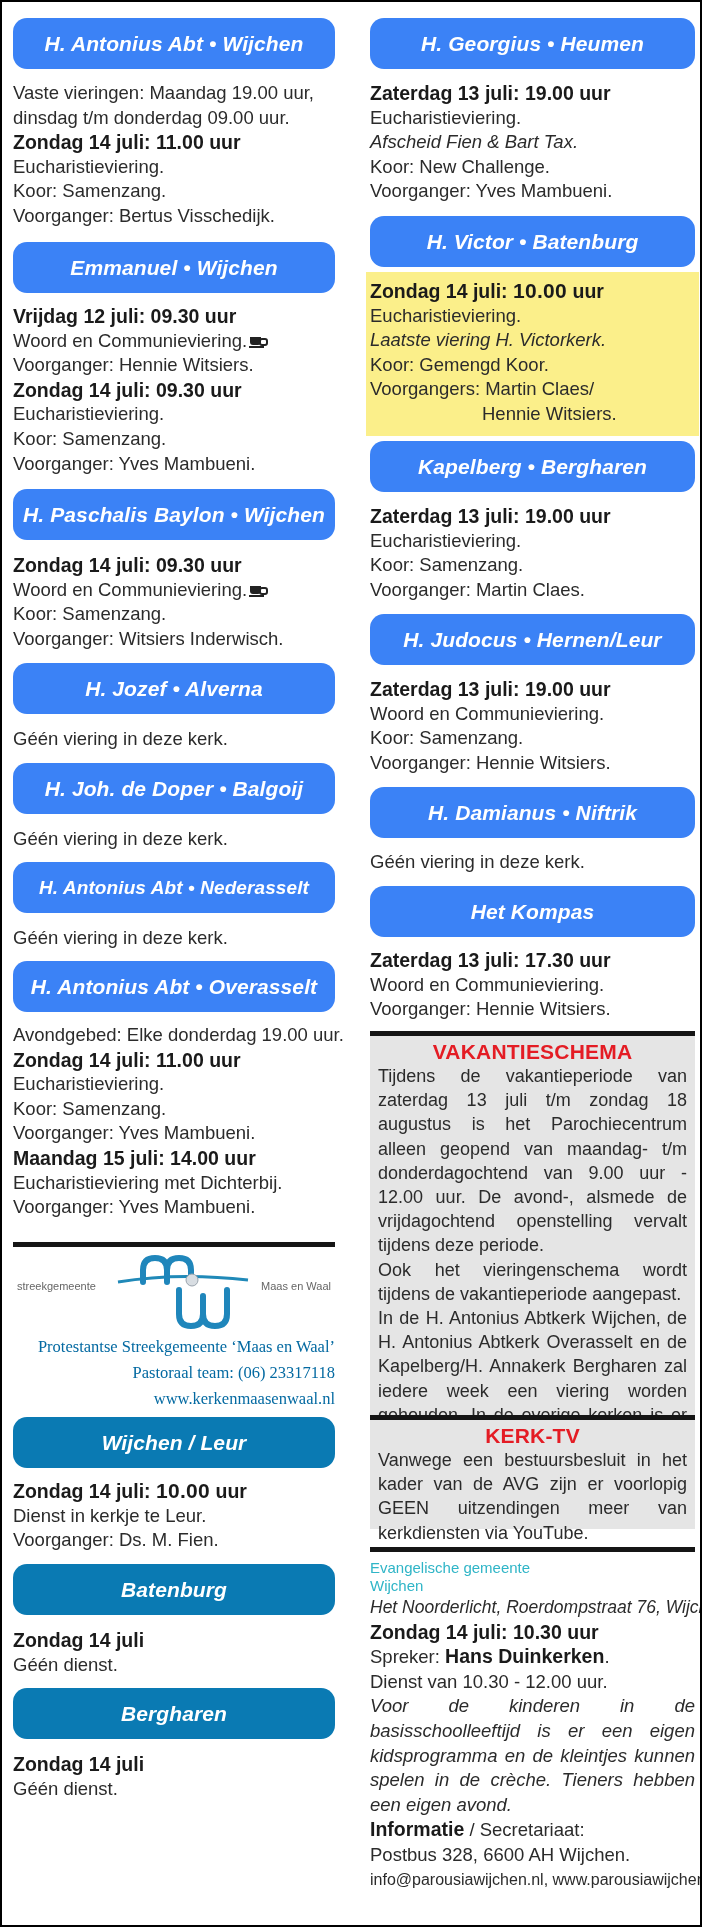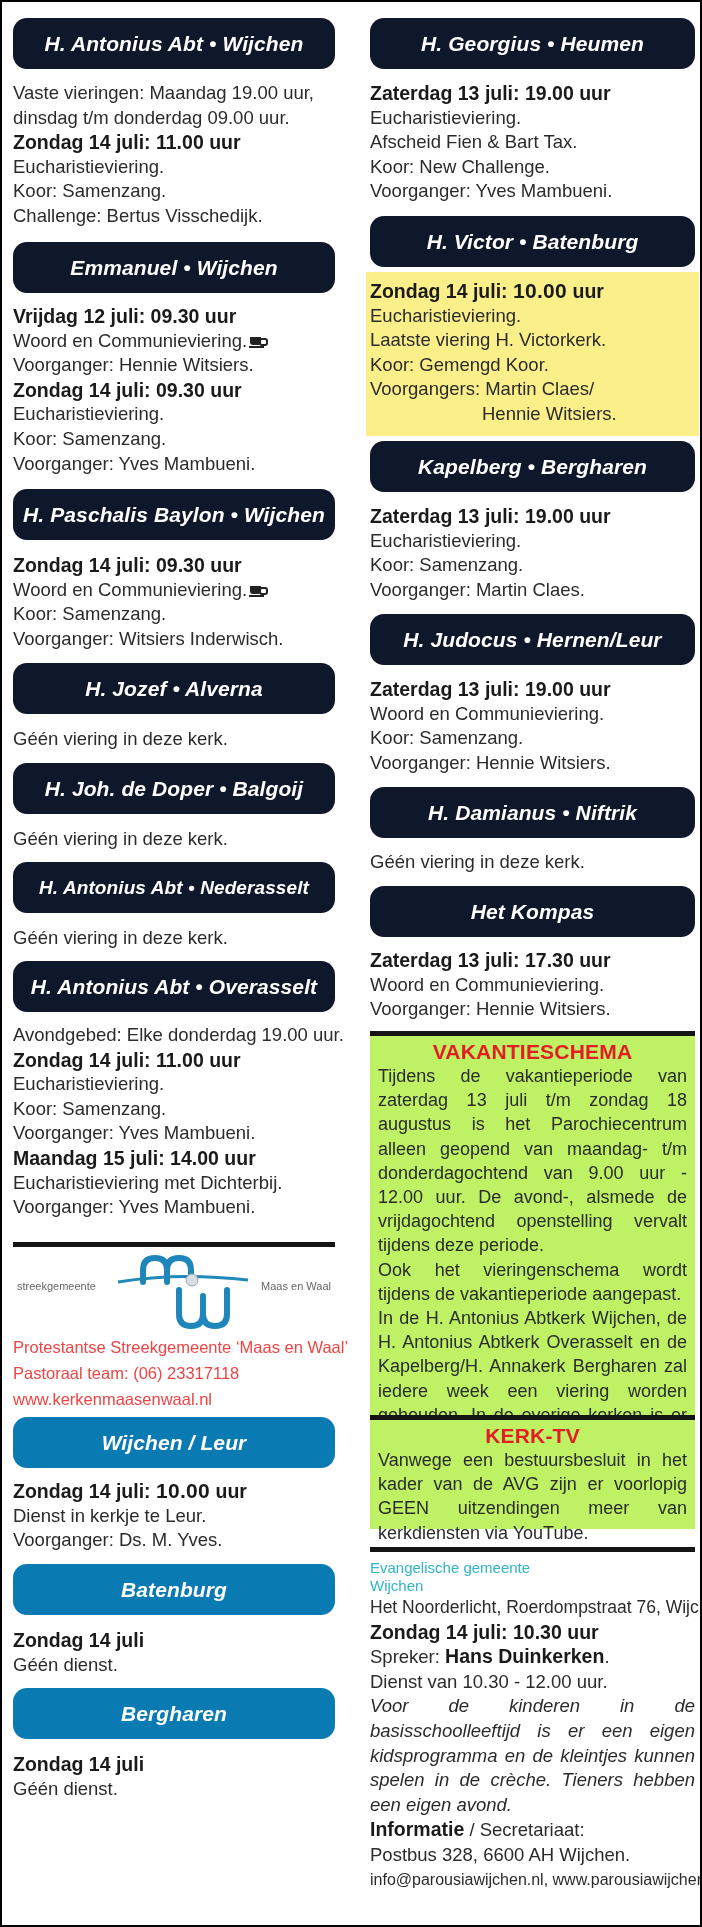--- a/index.html
+++ b/index.html
@@ -3,63 +3,63 @@
 <meta charset="utf-8">
 <style>
   * { box-sizing: border-box; margin: 0; padding: 0; }
   html, body { width: 702px; height: 1927px; background: #ffffff; overflow: hidden; }
   body { position: relative; font-family: "Liberation Sans", "DejaVu Sans", sans-serif; color: #2a2a2a; border: 2px solid #000; }
   .col { position: absolute; top: 0; }
   .col-left { left: 11px; width: 322px; }
   .col-right { left: 368px; width: 325px; }
   .hdr {
     position: absolute; left: 0; width: 100%; height: 51px;
-    background: #0f172a; border-radius: 14px;
+    background: #3b82f6; border-radius: 14px;
     color: #ffffff; font-weight: bold; font-style: italic;
     font-size: 21px; display: flex; align-items: center; justify-content: center;
     white-space: nowrap; letter-spacing: 0.1px;
   }
   .hdr.blue { background: #0a7ab3; }
   .block { position: absolute; left: 0; width: 100%; font-size: 18.5px; line-height: 24.6px; color: #2b2b2b; }
   .block .b { font-weight: bold; color: #1a1a1a; font-size: 19.5px; }
-  .block .i { }
+  .block .i { font-style: italic; }
   .block .big { font-weight: 900; font-size: 21px; letter-spacing: 0.3px; }
   .line { display: block; white-space: nowrap; }
   .cup { display: inline-block; width: 16px; height: 12px; margin-left: 3px; vertical-align: -1px; position: relative; }
   .cup::before { content: ""; position: absolute; left: 0; top: 1px; width: 11px; height: 8px; background: #222; border-radius: 0 0 3px 3px; }
   .cup::after { content: ""; position: absolute; left: 9px; top: 2px; width: 5px; height: 4px; border: 2px solid #222; border-radius: 3px; }
   .cup-saucer { position: absolute; left: -1px; top: 10px; width: 15px; height: 2px; background: #222; }
   .yellow { background: #fbef8a; }
   .indent { padding-left: 112px; }
   .rule { position: absolute; left: 0; width: 100%; height: 5px; background: #151515; }
-  .notice { position: absolute; left: 0; width: 100%; background: #bef264; padding: 4px 8px 0 8px; }
+  .notice { position: absolute; left: 0; width: 100%; background: #e5e5e5; padding: 4px 8px 0 8px; }
   .notice-title { text-align: center; color: #e41c24; font-weight: 900; font-size: 21px; line-height: 24px; letter-spacing: 0.2px; }
   .notice-text { font-size: 18px; line-height: 24.2px; color: #2b2b2b; text-align: justify; text-align-last: left; }
   .logo-area { position: absolute; left: 0; width: 100%; }
   .pmw-small { position: absolute; font-size: 11px; color: #666; }
-  .pmw-line { text-align: left; font-size: 16.5px; line-height: 26px; color: #ef4444; font-family: Liberation Sans, sans-serif; }
+  .pmw-line { text-align: right; font-size: 16.5px; line-height: 26px; color: #0369a1; font-family: Liberation Serif, serif; }
   .parousia-sub { font-size: 15px; color: #2fb5c7; line-height: 18px; }
   .parousia-name { font-size: 58px; line-height: 56px; font-weight: normal; letter-spacing: 1px;
     background: linear-gradient(90deg, #2bb7c9 0%, #3f8fcb 45%, #5d48a8 100%);
     -webkit-background-clip: text; background-clip: text; color: transparent; }
   .justify { text-align: justify; text-align-last: left; font-style: italic; }
 </style>
 </head>
 <body>
 
 <div class="col col-left">
 
   <div class="hdr" style="top:16px">H. Antonius Abt • Wijchen</div>
   <div class="block" style="top:79px">
     <span class="line">Vaste vieringen: Maandag 19.00 uur,</span>
     <span class="line">dinsdag t/m donderdag 09.00 uur.</span>
     <span class="line b">Zondag 14 juli: 11.00 uur</span>
     <span class="line">Eucharistieviering.</span>
     <span class="line">Koor: Samenzang.</span>
-    <span class="line">Challenge: Bertus Visschedijk.</span>
+    <span class="line">Voorganger: Bertus Visschedijk.</span>
   </div>
 
   <div class="hdr" style="top:240px">Emmanuel • Wijchen</div>
   <div class="block" style="top:302px">
     <span class="line b">Vrijdag 12 juli: 09.30 uur</span>
     <span class="line"><span>Woord en Communieviering.</span><span class="cup"><span class="cup-saucer"></span></span></span>
     <span class="line">Voorganger: Hennie Witsiers.</span>
     <span class="line b">Zondag 14 juli: 09.30 uur</span>
     <span class="line">Eucharistieviering.</span>
     <span class="line">Koor: Samenzang.</span>
@@ -116,21 +116,21 @@
   <div class="block" style="top:1332px">
     <span class="line pmw-line">Protestantse Streekgemeente ‘Maas en Waal’</span>
     <span class="line pmw-line">Pastoraal team: (06) 23317118</span>
     <span class="line pmw-line">www.kerkenmaasenwaal.nl</span>
   </div>
 
   <div class="hdr blue" style="top:1415px">Wijchen / Leur</div>
   <div class="block" style="top:1477px">
     <span class="line b"><span>Zondag 14 juli:</span> <span class="big">10.00</span> <span>uur</span></span>
     <span class="line">Dienst in kerkje te Leur.</span>
-    <span class="line">Voorganger: Ds. M. Yves.</span>
+    <span class="line">Voorganger: Ds. M. Fien.</span>
   </div>
 
   <div class="hdr blue" style="top:1562px">Batenburg</div>
   <div class="block" style="top:1626px">
     <span class="line b">Zondag 14 juli</span>
     <span class="line">Géén dienst.</span>
   </div>
 
   <div class="hdr blue" style="top:1686px">Bergharen</div>
   <div class="block" style="top:1750px">

